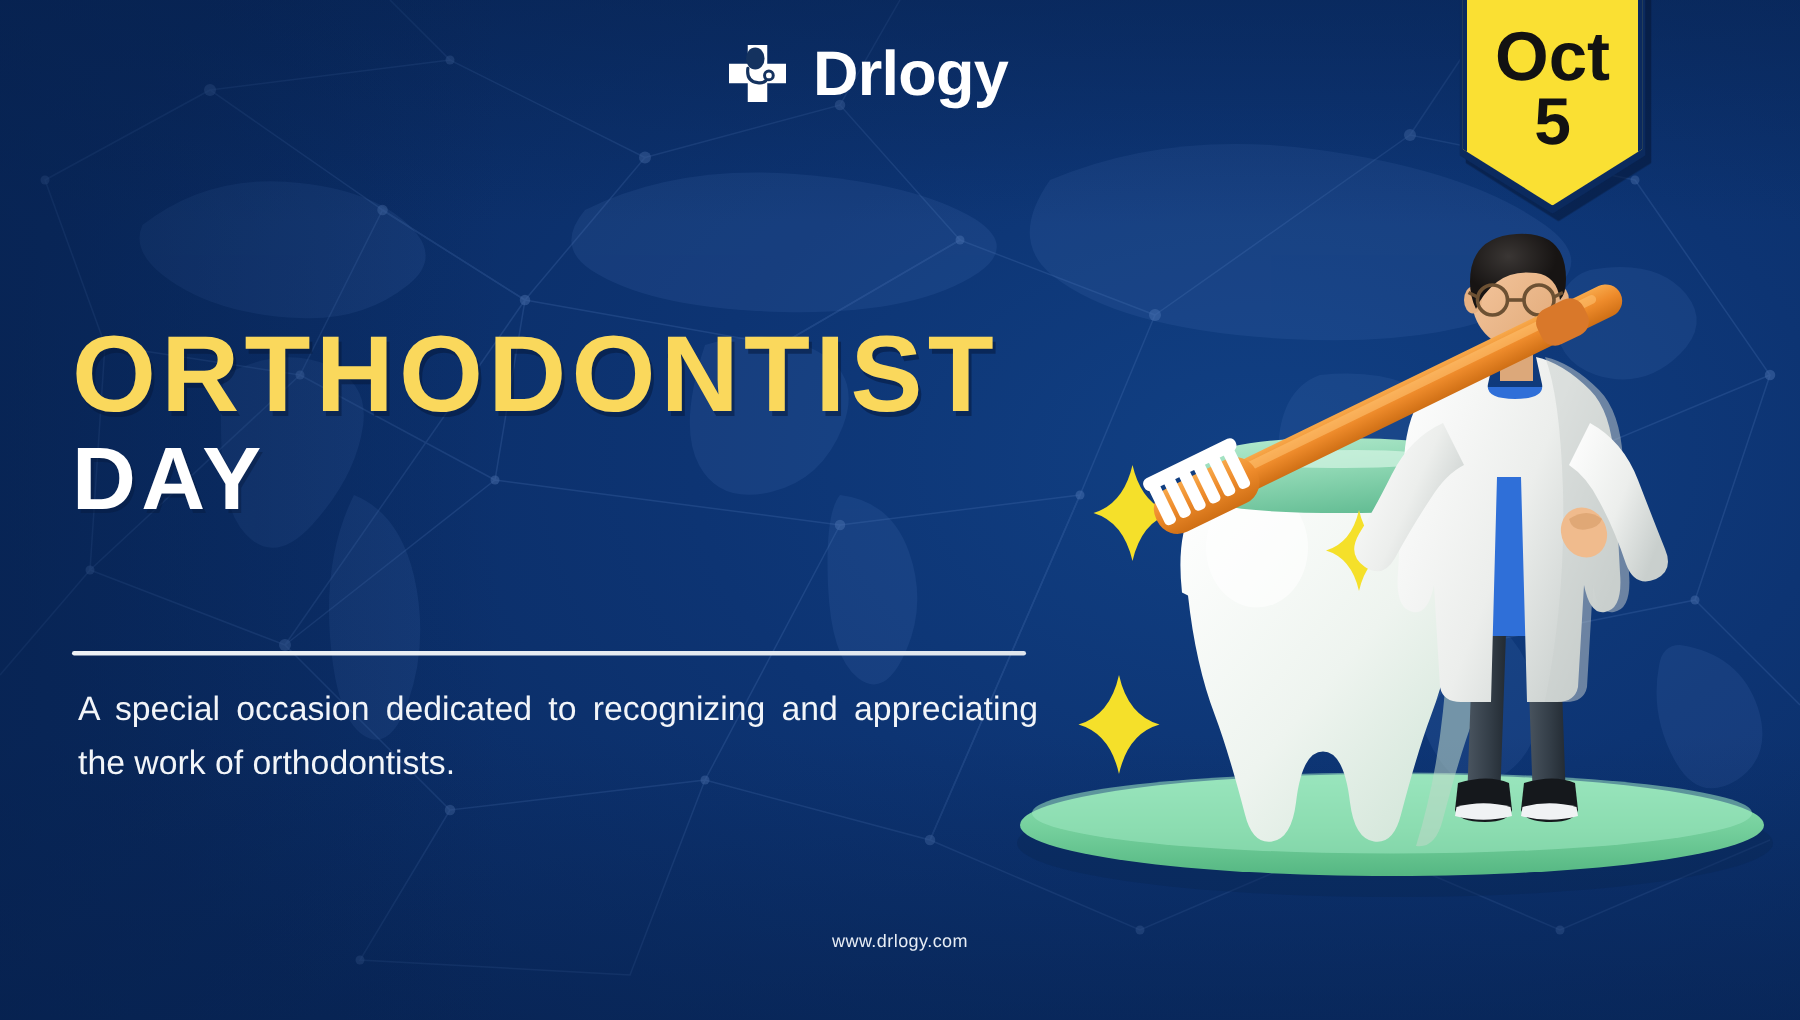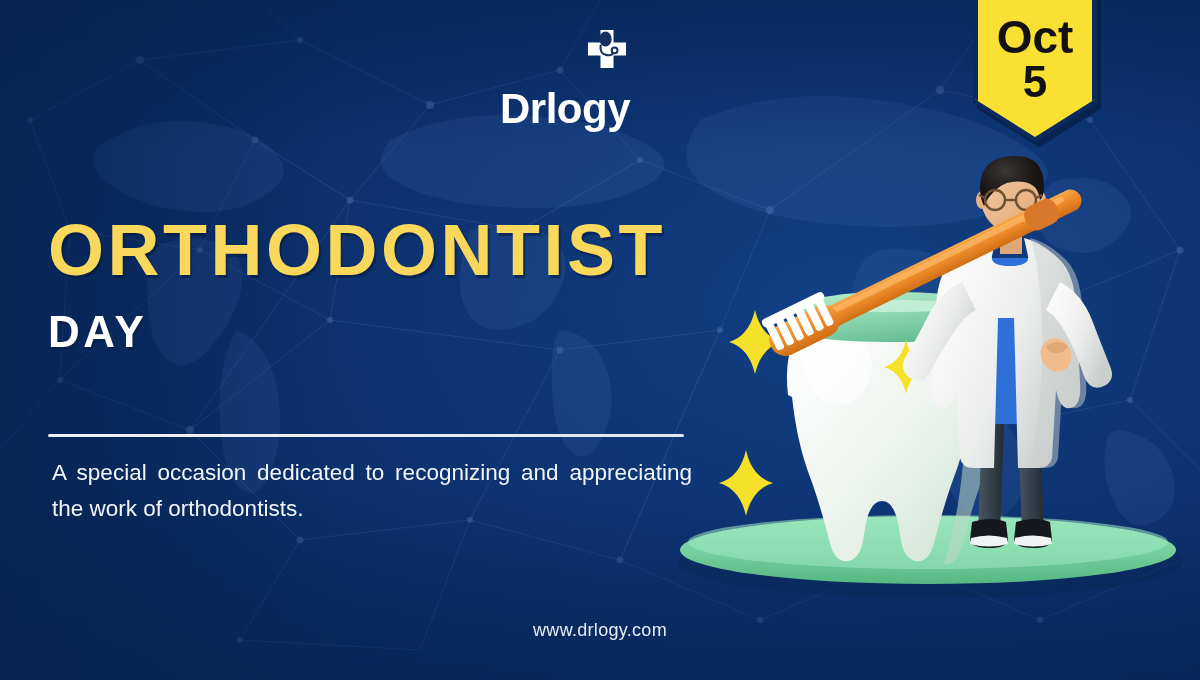--- a/index.html
+++ b/index.html
@@ -20,22 +20,22 @@
   .bg-map{ position:absolute; inset:0; opacity:.30; }
   .vignette{
     position:absolute; inset:0;
     background:
       linear-gradient(to right, rgba(6,32,76,.55) 0%, rgba(6,32,76,0) 28%),
       linear-gradient(to bottom, rgba(6,32,76,.45) 0%, rgba(6,32,76,0) 22%, rgba(6,32,76,0) 72%, rgba(6,32,76,.5) 100%);
   }
 
   
   .logo{
-    position:absolute; left:500px; top:28px;
-    display:flex; align-items:flex-end; gap:14px;flex-direction:column;
+    position:absolute; left:482px; top:28px;
+    display:flex; align-items:flex-start; gap:14px;
   }
   .logo-text{
     color:#fff; font-size:42px; font-weight:bold;
     letter-spacing:-.5px; line-height:1;
   }
 
   
   .badge{
     position:absolute; left:975px; top:-8px;
     width:120px; height:145px;
@@ -68,42 +68,42 @@
   }
 
   
   .headline{ position:absolute; left:48px; top:214px; }
   .h-line1{
     color:#FAD85C; font-size:72px; font-weight:bold;
     letter-spacing:3.5px; line-height:1.02;
     text-shadow:2px 3px 0 rgba(6,26,62,.55);
   }
   .h-line2{
-    color:#ffffff; font-size:44px; font-weight:bold;
-    letter-spacing:3.5px; line-height:1.02; margin-top:23px;
+    color:#ffffff; font-size:59px; font-weight:bold;
+    letter-spacing:3.5px; line-height:1.02; margin-top:2px;
     text-shadow:2px 3px 0 rgba(6,26,62,.45);
   }
 
   .divider{
     position:absolute; left:48px; top:434px;
     width:636px; height:3px;
     background:linear-gradient(to right,#eef2f6,#dfe6ee);
     border-radius:2px;
   }
 
   .subtitle{
     position:absolute; left:52px; top:455px; width:640px;
     color:#f2f5f9; font-size:22.5px; line-height:1.58;
     text-align:justify; text-align-last:left;
   }
 
   .site{
     position:absolute; left:0; top:620px; width:100%;
     text-align:center; color:#e7edf5;
-    font-size:18px; letter-spacing:.3px;
+    font-size:12px; letter-spacing:.3px;
   }
 
   
   .art{ position:absolute; left:660px; top:150px; width:540px; height:460px; }
   .sparkle{ position:absolute; }
 </style>
 </head>
 <body>
 
 <div class="poster">

